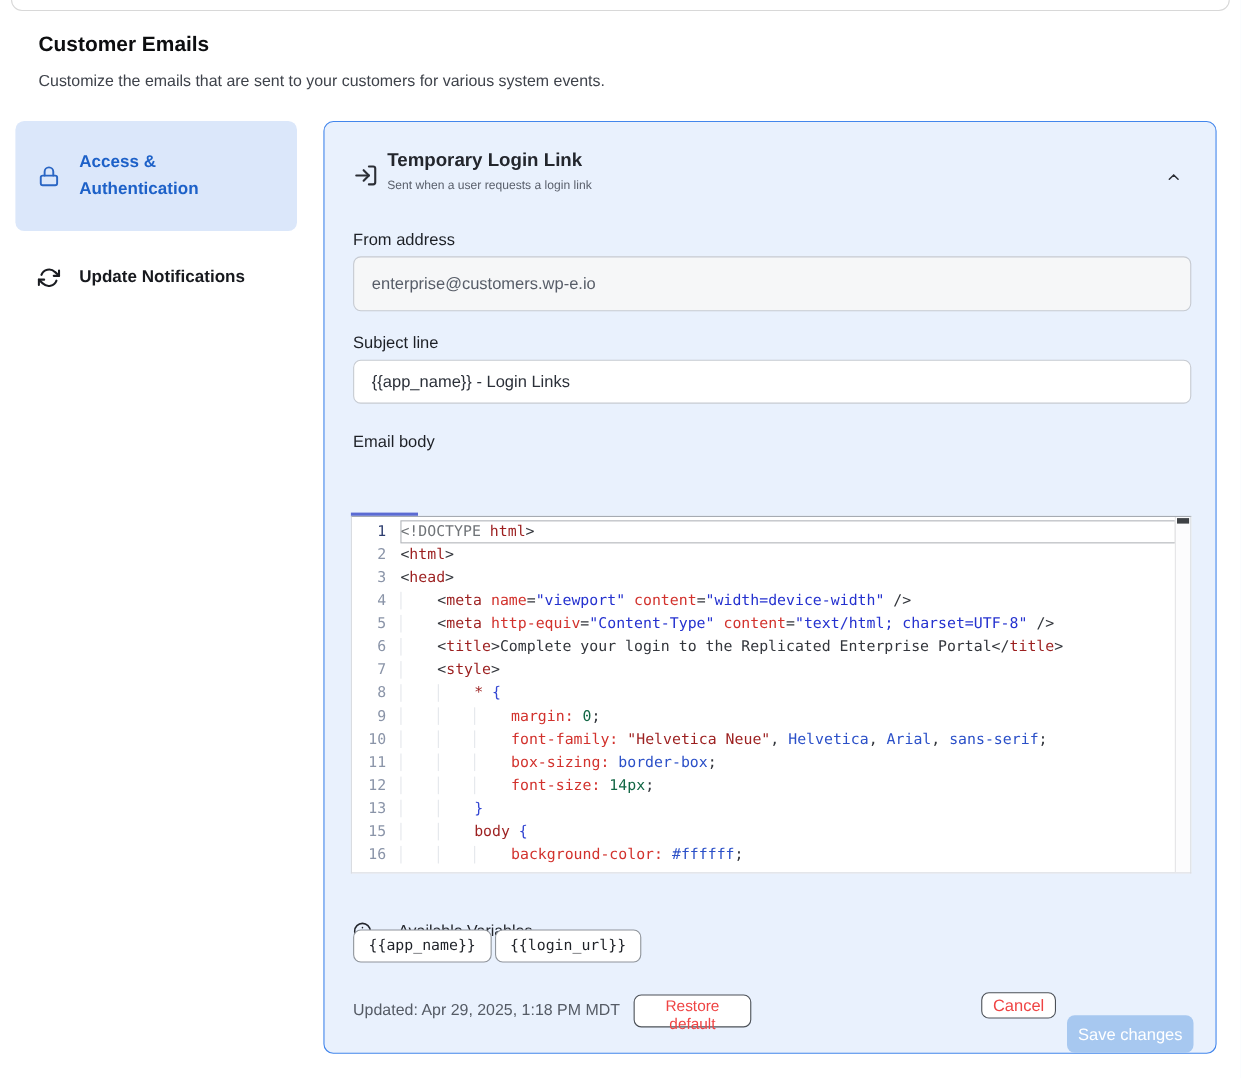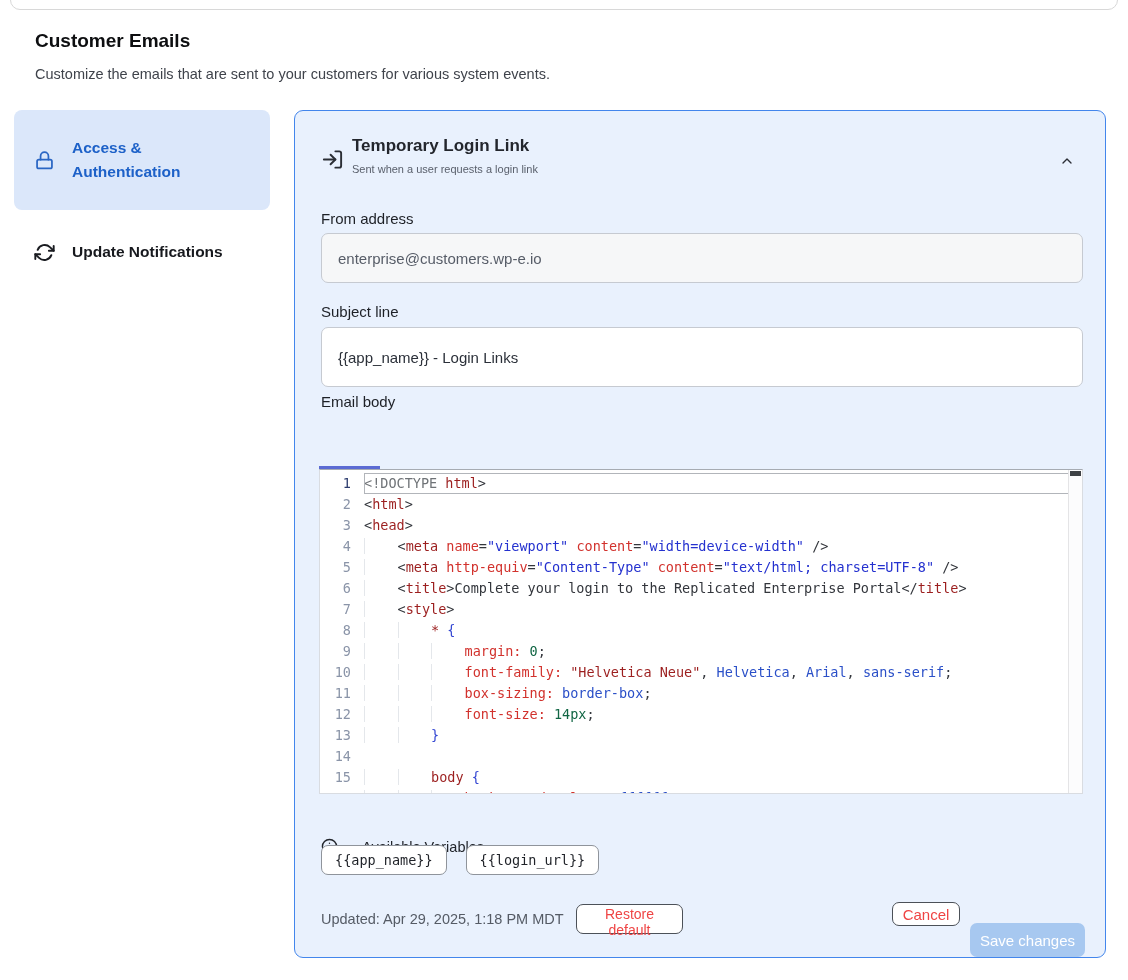--- a/index.html
+++ b/index.html
@@ -34,21 +34,21 @@
   .panel-subtitle{position:absolute;left:57px;top:52px;margin:0;font-size:11px;color:#5a606c;}
   .collapse-btn{position:absolute;right:28px;top:40px;background:transparent;border:none;padding:2px;cursor:pointer;}
 
   .field-label{position:absolute;left:26px;font-size:15px;color:#1d2026;}
   .lbl-from{top:99px;} .lbl-subject{top:192px;} .lbl-body{top:282px;}
 
   .text-input{position:absolute;left:26px;width:762px;box-sizing:border-box;
     border:1px solid #c6cad1;border-radius:7px;padding:0 16px;font-size:15px;
     font-family:"Liberation Sans",sans-serif;outline:none;}
   .inp-from{top:122px;height:50px;background:#f6f7f8;color:#575d68;}
-  .inp-subject{top:216px;height:60px;background:#ffffff;color:#2b3039;}
+  .inp-subject{top:216px;height:40px;background:#ffffff;color:#2b3039;}
 
   
   .tabs{position:absolute;left:24px;top:322px;height:32px;display:flex;align-items:center;}
   .tab{display:flex;align-items:center;justify-content:center;font-size:15px;cursor:pointer;height:32px;}
   .tab-edit{width:61px;color:var(--tab-accent,#5b6bd3);font-weight:600;}
   .tab-preview{margin-left:10px;padding:0 12px;color:#2a2e39;}
   .tab-underline{position:absolute;left:24px;top:355px;width:61px;height:3px;background:var(--tab-accent,#5b6bd3);}
 
   
   .editor{position:absolute;left:24px;top:358px;width:764px;height:325px;box-sizing:border-box;
@@ -70,21 +70,21 @@
   .tk-num{color:var(--syntax-number,#116644);}
   .tk-atom{color:var(--syntax-atom,#2b50c8);}
   .tk-pun{color:#3346d2;}
   .tk-cstr{color:var(--syntax-tag,#9c1f1f);}
   .cm-scrollbar{position:absolute;top:0;right:0;bottom:0;width:13px;background:#fcfcfd;border-left:1px solid #e4e4e6;}
   .cm-thumb{position:absolute;top:1px;left:1px;right:1px;height:5px;background:#3e4145;}
 
   
   .vars-row{position:absolute;left:26px;top:727px;display:flex;align-items:flex-end;gap:24px;}
   .vars-label{font-size:14.5px;font-weight:500;color:#22252b;}
-  .chips{position:absolute;left:26px;top:734px;display:flex;gap:19px;}
+  .chips{position:absolute;left:26px;top:734px;display:flex;gap:3px;}
   .chip{height:30px;display:flex;align-items:center;padding:0 13px;background:#fff;
     border:1px solid #8f949b;border-radius:7px;cursor:pointer;
     font-family:"DejaVu Sans Mono",monospace;font-size:13.5px;color:#1f2228;}
 
   
   .updated{position:absolute;left:26px;top:800px;font-size:14.5px;color:#555b65;}
   .btn{box-sizing:border-box;border:1px solid #4c5158;border-radius:7px;background:#fff;
     font-family:"Liberation Sans",sans-serif;font-size:14px;color:#ef4444;cursor:pointer;}
   .btn-restore{position:absolute;left:281px;top:793px;width:107px;height:30px;}
   .btn-cancel{position:absolute;left:597px;top:791px;width:68px;height:24px;font-size:15px;}
@@ -201,24 +201,20 @@
         </div>
         <div class="cm-line">
           <span class="cm-gutter">12</span>
           <span class="cm-code"><span class="iu">    </span><span class="iu">    </span><span class="iu">    </span><span class="tk-prop">font-size:</span><span class="tk-pln"> </span><span class="tk-num">14px</span><span class="tk-pln">;</span></span>
         </div>
         <div class="cm-line">
           <span class="cm-gutter">13</span>
           <span class="cm-code"><span class="iu">    </span><span class="iu">    </span><span class="tk-pun">}</span></span>
         </div>
         <div class="cm-line">
-          <span class="cm-gutter">14</span>
-          <span class="cm-code"></span>
-        </div>
-        <div class="cm-line">
           <span class="cm-gutter">15</span>
           <span class="cm-code"><span class="iu">    </span><span class="iu">    </span><span class="tk-tag">body</span><span class="tk-pln"> </span><span class="tk-pun">{</span></span>
         </div>
         <div class="cm-line">
           <span class="cm-gutter">16</span>
           <span class="cm-code"><span class="iu">    </span><span class="iu">    </span><span class="iu">    </span><span class="tk-prop">background-color:</span><span class="tk-pln"> </span><span class="tk-atom">#ffffff</span><span class="tk-pln">;</span></span>
         </div>
       </div>
     <div class="cm-scrollbar">
       <div class="cm-thumb"></div>

